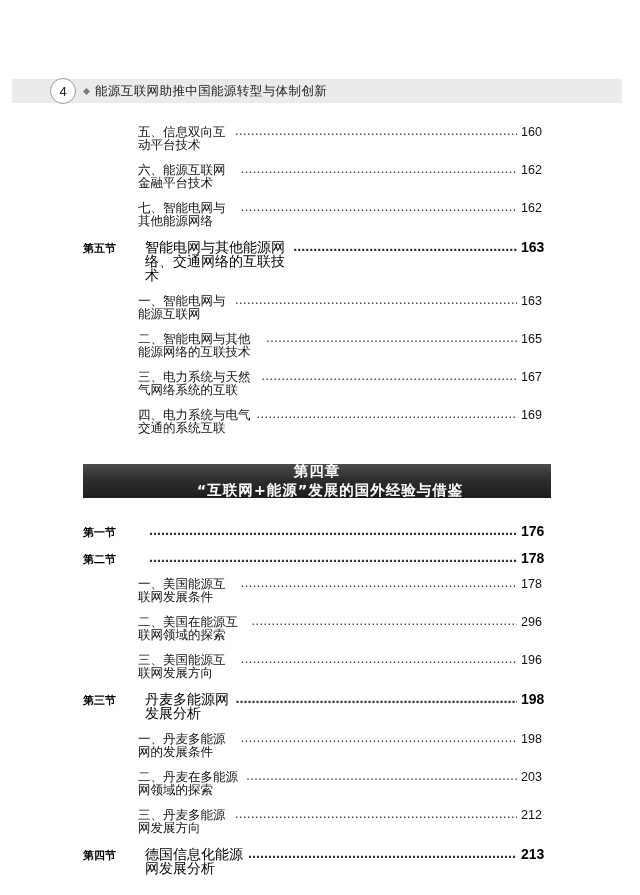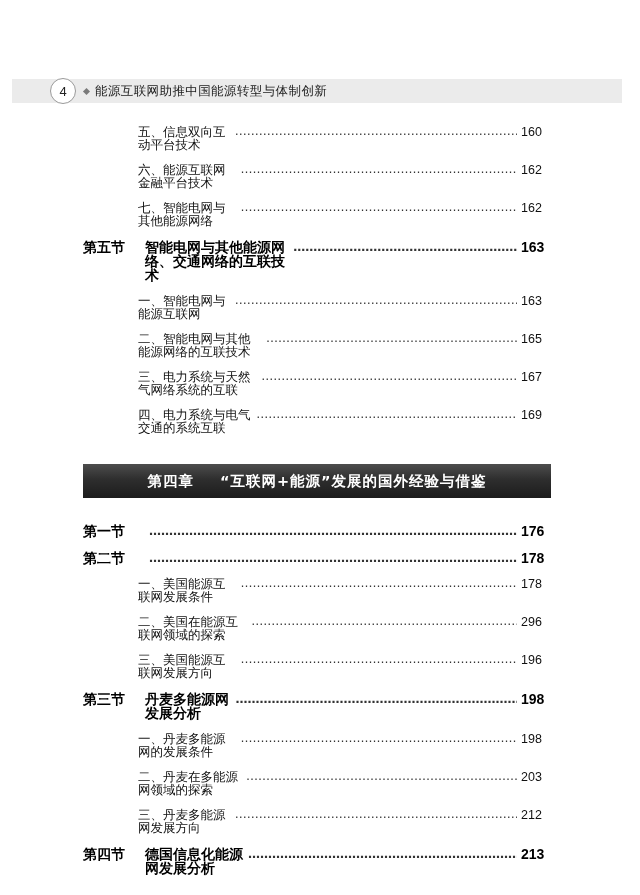--- a/index.html
+++ b/index.html
@@ -102,30 +102,30 @@
   .row.lvl2 .label { font-family: "DejaVu Sans", "Liberation Sans", sans-serif; font-size: 12.5px; }
   .row.lvl2 .page-no { font-family: "Liberation Sans", sans-serif; font-size: 12.5px; }
 
   
   .row.lvl1 {
     padding-left: 0;
     font-weight: bold;
   }
   .row.lvl1 .sec {
     font-family: "DejaVu Sans", "Liberation Sans", sans-serif;
-    font-size: 14px;
+    font-size: 11px;
     font-weight: bold;
     width: 62px;
     flex: 0 0 62px;
     white-space: nowrap;
   }
   .row.lvl1 .label {
     font-family: "DejaVu Sans", "Liberation Sans", sans-serif;
     font-size: 14px;
-    font-weight: bold;
+    font-weight: normal;
   }
   .row.lvl1 .page-no {
     font-family: "Liberation Sans", sans-serif;
     font-size: 14px;
     font-weight: bold;
   }
 
   .dots {
     flex: 1 1 auto;
     margin: 0 4px;
@@ -148,20 +148,21 @@
   .chapter {
     position: relative;
     margin: 30px 0 26px 0;
     height: 34px;
     width: 468px;
     background: linear-gradient(to bottom, #4d4d4d 0%, #2e2e2e 45%, #1c1c1c 100%);
     display: flex;
     align-items: center;
     justify-content: center;
     color: #ffffff;
+    flex-direction: column;
   }
   .chapter .ch-no {
     font-family: "DejaVu Sans", "Liberation Sans", sans-serif;
     font-size: 14.5px;
     font-weight: bold;
     letter-spacing: 1px;
   }
   .chapter .ch-title {
     font-family: "DejaVu Sans", "Liberation Sans", sans-serif;
     font-size: 14.5px;

